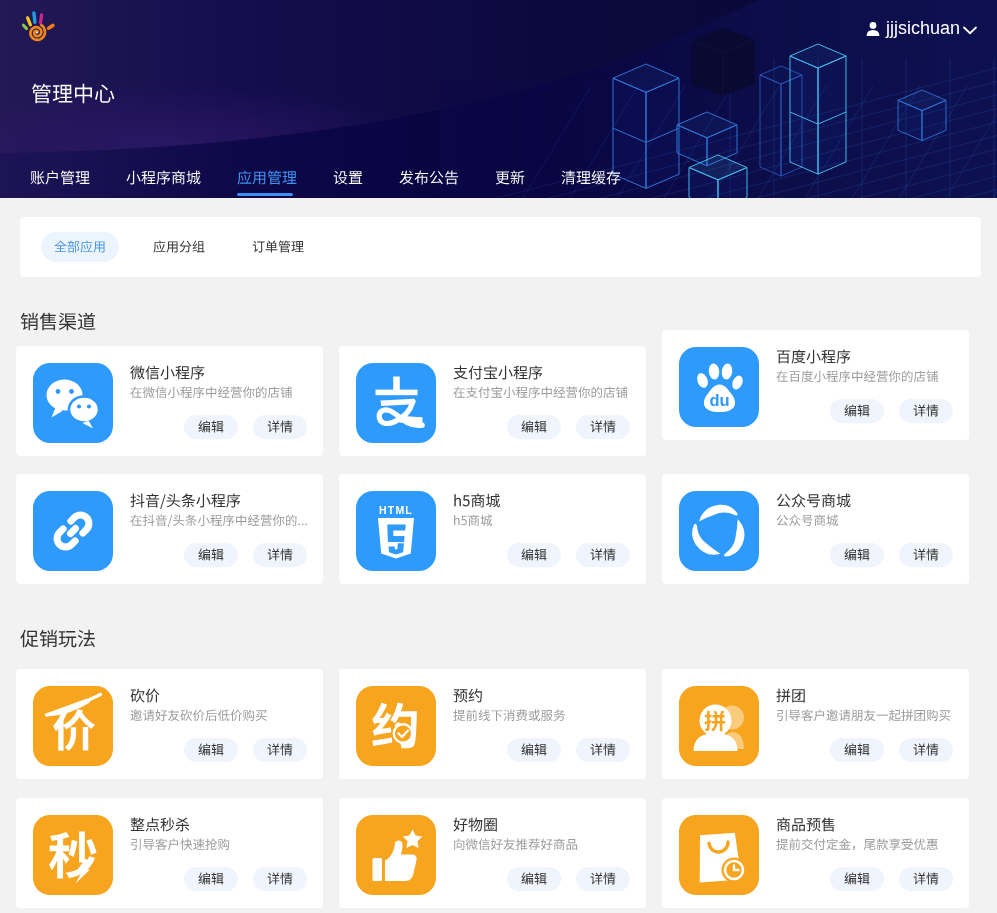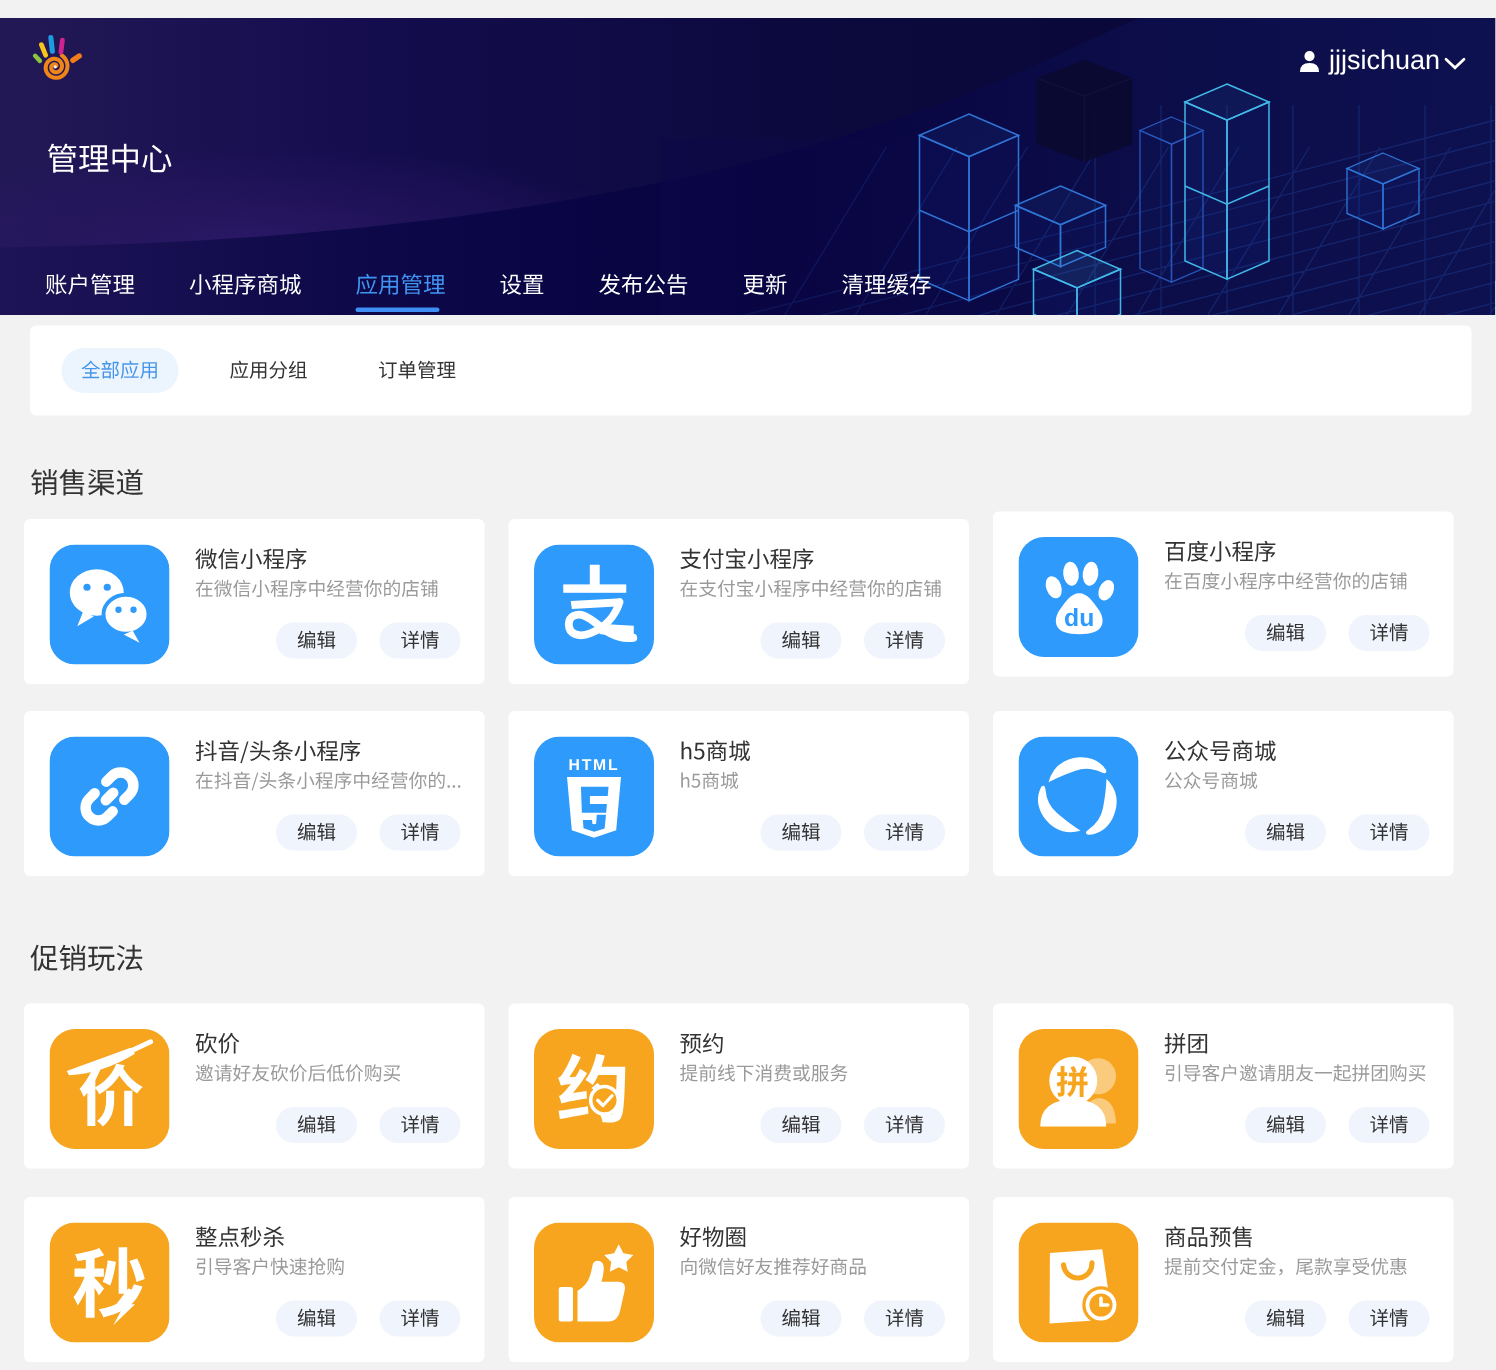--- a/index.html
+++ b/index.html
@@ -118,21 +118,21 @@
       <path id="gr91d1" d="M198 218C236 161 275 82 291 34L356 62C340 111 299 187 260 242ZM733 243C708 187 663 107 628 57L685 33C721 79 767 152 804 215ZM499 849C404 700 219 583 30 522C50 504 70 475 82 453C136 473 190 497 241 526V470H458V334H113V265H458V18H68V-51H934V18H537V265H888V334H537V470H758V533C812 502 867 476 919 457C931 477 954 506 972 522C820 570 642 674 544 782L569 818ZM746 540H266C354 592 435 656 501 729C568 660 655 593 746 540Z"></path>
       <path id="grff0c" d="M157 -107C262 -70 330 12 330 120C330 190 300 235 245 235C204 235 169 210 169 163C169 116 203 92 244 92L261 94C256 25 212 -22 135 -54Z"></path>
       <path id="gr5c3e" d="M209 727H810V615H209ZM133 792V499C133 340 124 117 31 -40C50 -47 83 -66 98 -78C195 86 209 331 209 499V550H885V792ZM218 143 229 79 486 120V49C486 -41 515 -64 620 -64C643 -64 800 -64 824 -64C912 -64 934 -32 945 85C924 90 894 102 877 114C872 21 864 4 819 4C786 4 650 4 625 4C570 4 560 12 560 49V131L927 189L915 250L560 196V287L856 333L844 394L560 351V439C645 456 724 476 788 498L725 547C620 508 425 472 256 450C264 435 274 411 277 395C345 403 416 413 486 426V340L251 304L262 241L486 276V184Z"></path>
       <path id="gr6b3e" d="M124 219C101 149 67 71 32 17C49 11 78 -3 92 -12C124 44 161 129 187 203ZM376 196C404 145 436 75 450 34L510 62C495 102 461 169 433 219ZM677 516V469C677 331 663 128 484 -31C503 -42 529 -65 542 -81C642 10 694 116 721 217C762 86 825 -21 920 -79C931 -59 954 -31 971 -17C852 47 781 200 745 372C747 406 748 438 748 468V516ZM247 837V745H51V681H247V595H74V532H493V595H318V681H513V745H318V837ZM39 317V253H248V0C248 -10 245 -13 233 -13C222 -14 187 -14 147 -13C156 -32 166 -59 169 -78C226 -78 263 -78 287 -67C312 -56 318 -36 318 -1V253H523V317ZM600 840C580 683 544 531 481 433V457H85V394H481V424C499 413 527 394 540 383C574 439 601 510 624 590H867C853 524 835 452 816 404L878 386C905 452 933 557 952 647L902 662L890 659H642C654 714 665 771 673 829Z"></path>
       <path id="gr4eab" d="M265 567H737V477H265ZM190 623V421H816V623ZM783 361 763 360H148V299H663C600 275 526 253 460 238L459 179H54V113H459V-1C459 -15 454 -19 436 -20C418 -21 350 -22 281 -19C292 -38 303 -62 308 -82C398 -82 455 -82 490 -73C526 -63 538 -45 538 -3V113H948V179H538V204C649 232 765 273 850 321L800 364ZM432 833C444 809 457 780 467 753H64V688H935V753H551C540 783 524 819 507 847Z"></path>
       <path id="gr53d7" d="M820 844C648 807 340 781 82 770C89 753 98 724 99 705C360 716 671 741 872 783ZM432 706C455 659 476 596 482 557L552 575C546 614 523 675 499 721ZM773 723C751 671 713 601 681 551H242L301 571C290 607 259 662 231 703L166 684C192 643 221 588 232 551H72V347H143V485H855V347H929V551H757C788 596 822 650 850 700ZM694 302C647 231 582 174 503 128C421 175 355 233 306 302ZM194 372V302H236L226 298C278 216 347 147 430 91C319 41 188 9 52 -10C67 -26 87 -58 95 -77C241 -53 381 -14 502 48C615 -13 751 -55 902 -77C912 -55 932 -24 948 -7C809 10 683 42 576 91C674 154 754 236 806 343L756 375L742 372Z"></path>
       <path id="gr4f18" d="M638 453V53C638 -29 658 -53 737 -53C754 -53 837 -53 854 -53C927 -53 946 -11 953 140C933 145 902 158 886 171C883 39 878 16 848 16C829 16 761 16 746 16C716 16 711 23 711 53V453ZM699 778C748 731 807 665 834 624L889 666C860 707 800 770 751 814ZM521 828C521 753 520 677 517 603H291V531H513C497 305 446 99 275 -21C294 -34 318 -58 330 -76C514 57 570 284 588 531H950V603H592C595 678 596 753 596 828ZM271 838C218 686 130 536 37 439C51 421 73 382 80 364C109 396 138 432 165 471V-80H237V587C278 660 313 738 342 816Z"></path>
       <path id="gr60e0" d="M263 169V27C263 -48 293 -66 407 -66C432 -66 610 -66 635 -66C726 -66 749 -40 759 73C739 77 710 87 692 98C688 9 679 -3 630 -3C590 -3 440 -3 411 -3C348 -3 337 2 337 28V169ZM406 180C467 149 539 100 573 65L623 111C587 146 514 192 454 222ZM754 149C801 90 850 10 869 -42L937 -17C918 36 866 114 818 172ZM146 173C127 113 92 34 52 -13L116 -50C156 3 189 84 210 147ZM76 291 79 225C263 227 546 232 815 238C841 219 865 199 882 182L932 225C882 273 784 335 698 371H854V651H533V716H923V778H533V839H456V778H76V716H456V651H144V371H456V293ZM215 488H456V422H215ZM533 488H780V422H533ZM215 602H456V536H215ZM533 602H780V536H533ZM641 336C668 325 697 311 724 296L533 294V371H687Z"></path>
     </defs>
   </svg>
-<div class="abs" style="left:0;top:12px;width:997px;height:175px;background:#701a75">
+<div class="abs" style="left:0;top:0;width:997px;height:175px;background:#701a75">
     <svg width="997" height="198" viewBox="0 0 997 198" style="position:absolute;left:0;top:0">
       <defs>
         <linearGradient id="hgA" x1="0" y1="0" x2="1" y2="0">
           <stop offset="0" stop-color="#231956"></stop>
           <stop offset="0.3" stop-color="#150d4e"></stop>
           <stop offset="0.7" stop-color="#0c093e"></stop>
           <stop offset="1" stop-color="#0a0839"></stop>
         </linearGradient>
         <linearGradient id="hgB" x1="0" y1="0" x2="1" y2="0">
           <stop offset="0" stop-color="#1d1456"></stop>
@@ -448,21 +448,21 @@
     </div>
     <div class="btn" style="left:237px;top:68.5px">
       <svg width="26" height="14" viewBox="0 0 26 14">
         <g fill="#333" transform="translate(0,11.44) scale(0.01300,-0.01300)">
           <use href="#gr8be6"></use>
           <use href="#gr60c5" x="1000"></use>
         </g>
       </svg>
     </div>
   </div>
-<div class="card" style="left:662px;top:341px">
+<div class="card" style="left:662px;top:330px">
     <svg class="ic" width="80" height="80" viewBox="0 0 80 80">
       <rect width="80" height="80" rx="17" fill="#2e9afb"></rect>
       <g fill="#fff">
         <ellipse cx="23.5" cy="33.5" rx="5" ry="7.6" transform="rotate(-20 23.5 33.5)"></ellipse>
         <ellipse cx="35" cy="24.5" rx="5.2" ry="8" transform="rotate(-6 35 24.5)"></ellipse>
         <ellipse cx="48" cy="24.5" rx="5.2" ry="8" transform="rotate(7 48 24.5)"></ellipse>
         <ellipse cx="58.5" cy="35.5" rx="4.8" ry="7.2" transform="rotate(24 58.5 35.5)"></ellipse>
         <path d="M40.5 37.5 C46 37.5 49.5 43 53 47.8 C57 53 58 60.5 50.5 63.4 C45.2 65.4 35.8 65.4 30.5 63.4 C23 60.5 24 53 28 47.8 C31.5 43 35 37.5 40.5 37.5 Z"></path>
       </g>
       <text x="40.5" y="59" font-family="Liberation Sans,sans-serif" font-size="16.5" font-weight="bold" fill="#2e9afb" text-anchor="middle">du</text>

